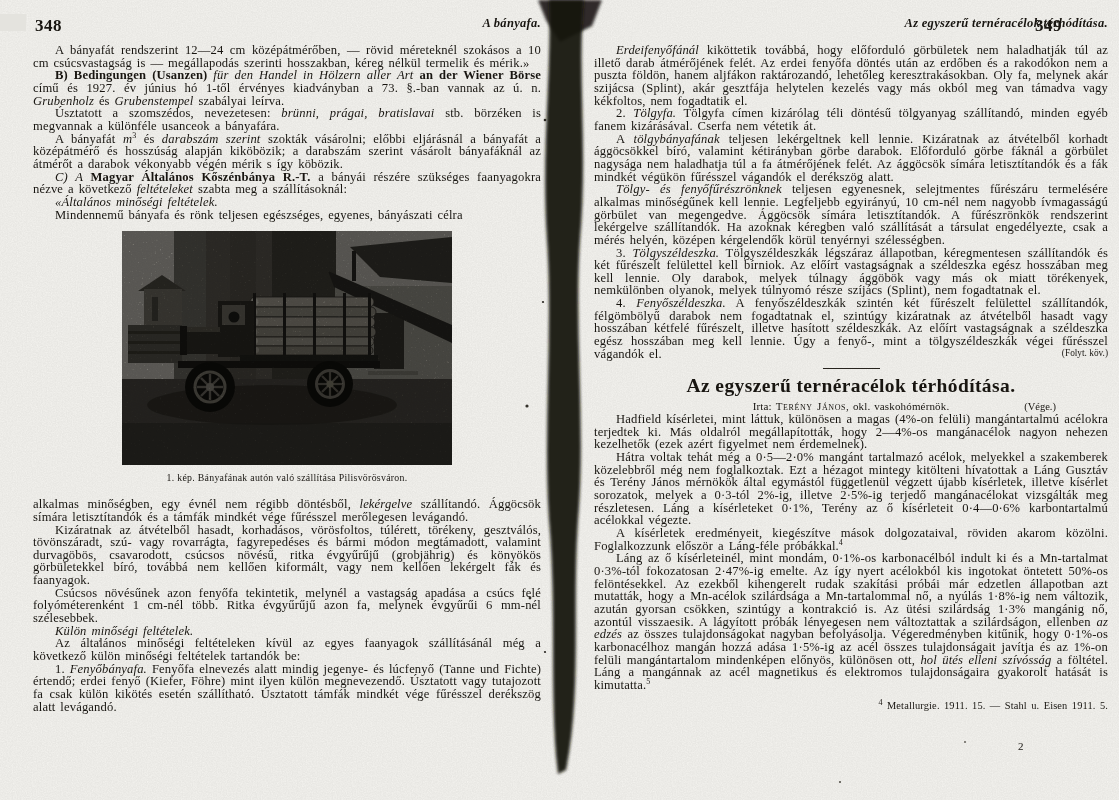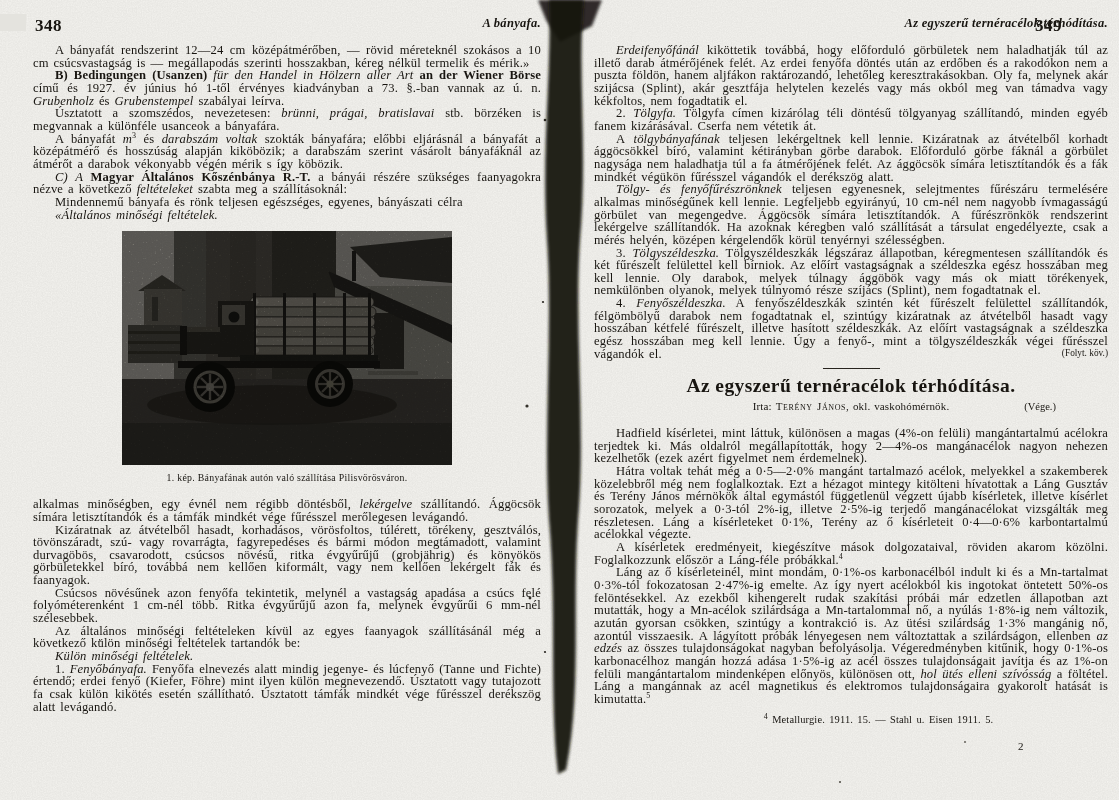--- a/index.html
+++ b/index.html
@@ -22,54 +22,54 @@
   .para{
     text-align:justify;font-size:12.6px;line-height:12.65px;
     letter-spacing:0.15px;word-spacing:1.6px;position:relative;
   }
   .para.ind{text-indent:22px;}
   .i{font-style:italic;}
   .bi{font-weight:bold;}
   .sc{font-variant:small-caps;letter-spacing:0.6px;}
   .sup{vertical-align:super;font-size:8px;line-height:0;}
   .para.center{text-align:center;text-indent:0;font-size:11px;word-spacing:1px;}
-  .para.fn{font-size:10.4px;line-height:14.5px;text-indent:0;padding-left:55px;text-align:center;}
+  .para.fn{font-size:10.4px;line-height:14.5px;text-indent:0;padding-left:55px;text-align:right;}
   .line-mark{position:absolute;right:0;bottom:1px;font-size:9.3px;letter-spacing:0;word-spacing:0;}
   
   figure{margin:10px auto 0;width:330px;}
   figure svg{display:block;}
   figcaption{text-align:center;font-size:9.8px;margin-top:7px;letter-spacing:0.3px;}
   
   .rule-divider{width:57px;border:0;border-top:1.2px solid #2a2620;margin:8px auto 6px;}
   .article-title{margin:0 0 3px;text-align:center;font-weight:bold;font-size:19.5px;letter-spacing:0.4px;}
-  .byline-row{position:relative;margin-bottom:14px;}
+  .byline-row{position:relative;margin-bottom:0;}
   .end-mark{position:absolute;right:52px;top:1px;font-size:10.5px;}
   .footnote-block{margin-top:7px;}
   .sheet-num{position:absolute;left:424px;top:740px;font-size:11px;}
   #scan-artifacts{position:absolute;inset:0;pointer-events:none;}
 </style>
 </head>
 <body>
 
 <div id="spread">
 
   <div class="page" id="left-page">
     <div class="page-header">
       <span class="page-num">348</span>
       <div class="running-head">A bányafa.</div>
     </div>
 
     <div class="text-block">
         <div class="para ind"><span>A bányafát rendszerint 12—24 cm középátmérőben, — rövid méreteknél szokásos a 10 cm csúcsvastagság is — megállapodás szerinti hosszakban, kéreg nélkül termelik és mérik.»</span></div>
         <div class="para ind"><span class="bi">B) Bedingungen (Usanzen) </span><span class="i">für den Handel in Hölzern aller Art </span><span class="bi">an der Wiener Börse </span><span>című és 1927. év június hó 1-től érvényes kiadványban a 73. §.-ban vannak az ú. n. </span><span class="i">Grubenholz</span><span> és </span><span class="i">Grubenstempel</span><span> szabályai leírva.</span></div>
         <div class="para ind"><span>Úsztatott a szomszédos, nevezetesen: </span><span class="i">brünni, prágai, bratislavai</span><span> stb. börzéken is megvannak a különféle usanceok a bányafára.</span></div>
-        <div class="para ind"><span>A bányafát </span><span class="i">m</span><span class="sup">3</span><span> és </span><span class="i">darabszám voltak</span><span> szokták bányafára; előbbi eljárásnál a bányafát a középátmérő és hosszúság alapján kiköbözik; a darabszám szerint vásárolt bányafáknál az átmérőt a darabok vékonyabb végén mérik s így köbözik.</span></div>
+        <div class="para ind"><span>A bányafát </span><span class="i">m</span><span class="sup">3</span><span> és </span><span class="i">darabszám szerint</span><span> szokták vásárolni; előbbi eljárásnál a bányafát a középátmérő és hosszúság alapján kiköbözik; a darabszám szerint vásárolt bányafáknál az átmérőt a darabok vékonyabb végén mérik s így köbözik.</span></div>
         <div class="para ind"><span class="i">C) A </span><span class="bi">Magyar Általános Kőszénbánya R.-T.</span><span> a bányái részére szükséges faanyagokra nézve a következő </span><span class="i">feltételeket</span><span> szabta meg a szállításoknál:</span></div>
+        <div class="para ind"><span class="i">«Általános minőségi feltételek.</span></div>
         <div class="para ind"><span>Mindennemű bányafa és rönk teljesen egészséges, egyenes, bányászati célra</span></div>
-        <div class="para ind"><span class="i">«Általános minőségi feltételek.</span></div>
       </div>
 
     <figure>
       <svg width="330" height="234" viewBox="0 0 330 234" aria-hidden="true">
         <defs>
           <filter id="photoGrain" x="0" y="0" width="100%" height="100%">
             <feTurbulence type="fractalNoise" baseFrequency="0.55" numOctaves="2" seed="7" result="n"></feTurbulence>
             <feColorMatrix in="n" type="matrix" values="0 0 0 0 0  0 0 0 0 0  0 0 0 0 0  0.85 0.85 0.85 0 0"></feColorMatrix>
           </filter>
           <filter id="softP">
@@ -168,22 +168,22 @@
 
         <rect x="0" y="0" width="330" height="234" filter="url(#photoGrain)" opacity="0.5"></rect>
       </svg>
       <figcaption>1. kép. Bányafának autón való szállítása Pilisvörösváron.</figcaption>
     </figure>
 
     <div class="text-block">
         <div class="para"><span>alkalmas minőségben, egy évnél nem régibb döntésből, </span><span class="i">lekérgelve</span><span> szállítandó. Ággöcsök símára letisztítandók és a támfák mindkét vége fűrésszel merőlegesen levágandó.</span></div>
         <div class="para ind"><span>Kizáratnak az átvételből hasadt, korhadásos, vörösfoltos, túlérett, törékeny, gesztválós, tövönszáradt, szú- vagy rovarrágta, fagyrepedéses és bármi módon megtámadott, valamint durvagöbös, csavarodott, csúcsos növésű, ritka évgyűrűjű (grobjährig) és könyökös görbületekkel bíró, továbbá nem kellően kiformált, vagy nem kellően lekérgelt fák és faanyagok.</span></div>
         <div class="para ind"><span>Csúcsos növésűnek azon fenyőfa tekintetik, melynél a vastagság apadása a csúcs felé folyóméterenként 1 cm-nél több. Ritka évgyűrűjű azon fa, melynek évgyűrűi 6 mm-nél szélesebbek.</span></div>
+        <div class="para ind"><span class="i">Külön minőségi feltételek.</span></div>
         <div class="para ind"><span>Az általános minőségi feltételeken kívül az egyes faanyagok szállításánál még a következő külön minőségi feltételek tartandók be:</span></div>
-        <div class="para ind"><span class="i">Külön minőségi feltételek.</span></div>
         <div class="para ind"><span>1. </span><span class="i">Fenyőbányafa.</span><span> Fenyőfa elnevezés alatt mindig jegenye- és lúcfenyő (Tanne und Fichte) értendő; erdei fenyő (Kiefer, Föhre) mint ilyen külön megnevezendő. Úsztatott vagy tutajozott fa csak külön kikötés esetén szállítható. Úsztatott támfák mindkét vége fűrésszel derékszög alatt levágandó.</span></div>
       </div>
   </div>
 
   <div class="page" id="right-page">
     <div class="page-header">
       <span class="page-num">349</span>
       <div class="running-head">Az egyszerű ternéracélok térhódítása.</div>
     </div>
 

